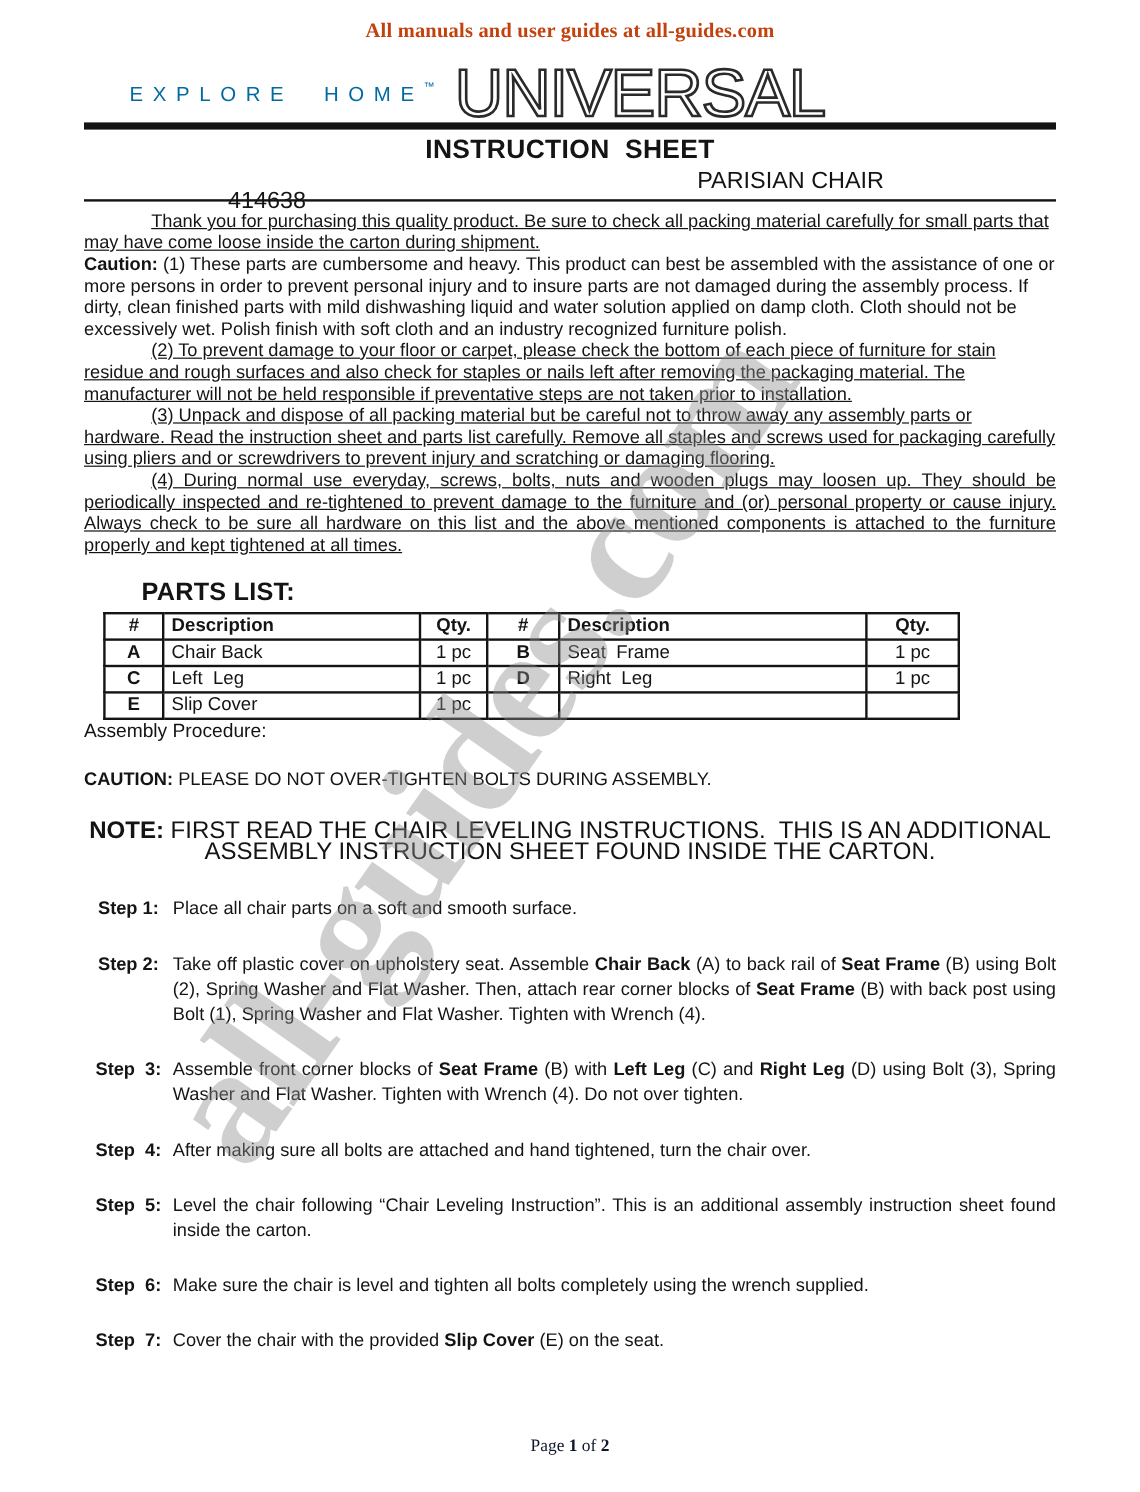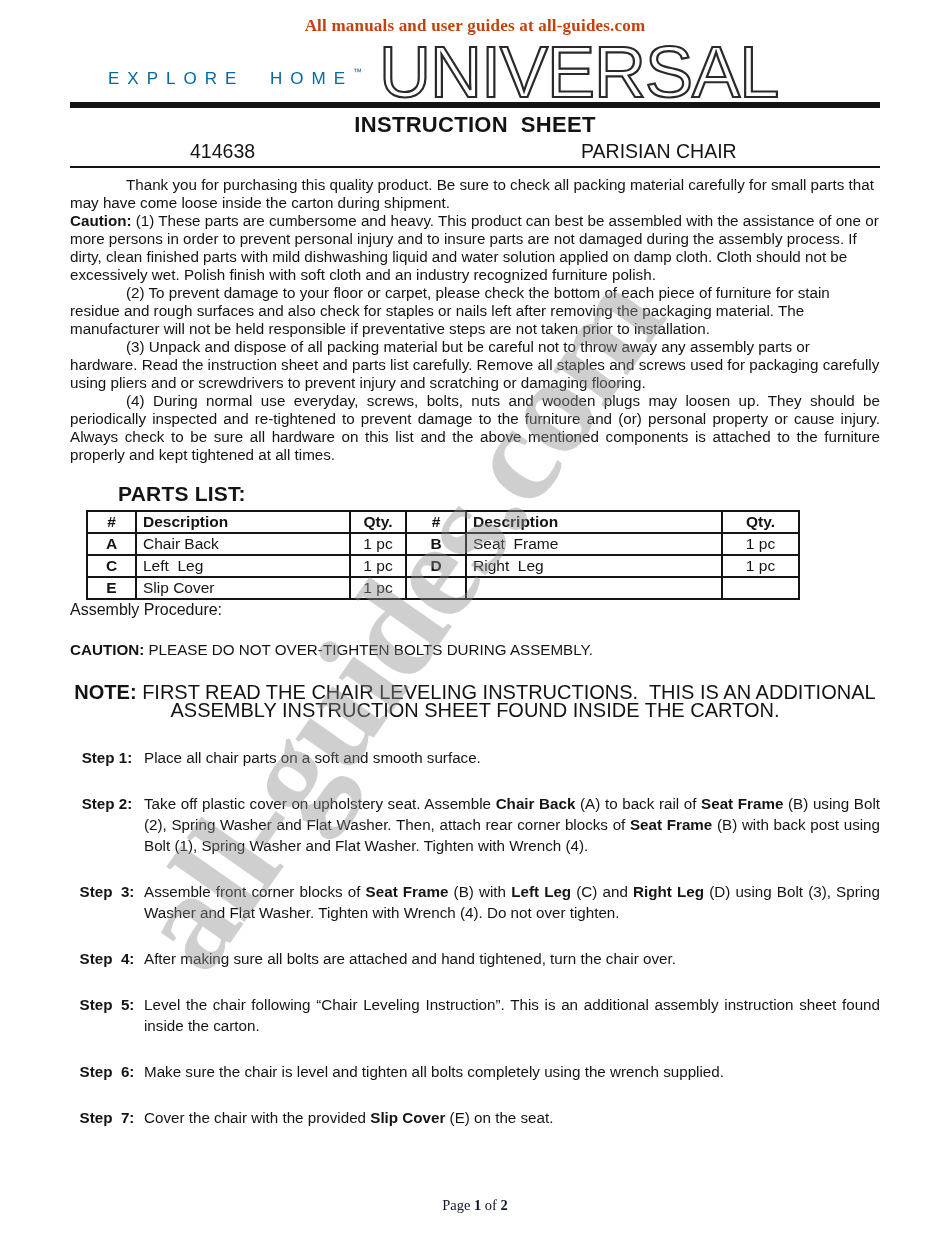--- a/index.html
+++ b/index.html
@@ -27,43 +27,43 @@
 
   
   .logo-row { display:flex; align-items:flex-end; padding-left:38px; margin-top:4px; height:60px; }
   .explore {
     font-size:17px; color:#0369a1;
     letter-spacing:8px; word-spacing:13px;
     padding-bottom:11px; white-space:nowrap;
   }
   .explore .tm { font-size:9px; vertical-align:9px; letter-spacing:1px; }
   .universal {
-    font-size:72px; line-height:0.78; letter-spacing:-1px;
+    font-size:56px; line-height:0.78; letter-spacing:-1px;
     color:#14532d; margin-left:16px; white-space:nowrap;
     font-weight:400;
   }
   @supports (-webkit-text-stroke: 1px black) {
     .universal { -webkit-text-fill-color:#ffffff00; -webkit-text-stroke:2.2px #2a2a2a; }
   }
 
   .rule-thick { height:6px; background:#141414; margin-top:2px; }
   .rule-thin  { height:2px; background:#141414; margin-top:1px; }
 
   .sheet-title {
     text-align:center; font-weight:bold; font-size:22px;
     margin-top:4px; white-space:pre; letter-spacing:0.3px;
   }
   .model-row { position:relative; height:27px; font-size:19.5px; margin-top:0px; }
-  .model-number  { position:absolute; left:120px; top:2px; }
+  .model-number  { position:absolute; left:120px; top:18px; }
   .product-name  { position:absolute; left:511px; top:2px; }
 
   
   .intro { margin-top:8px; }
   .para { margin:0; font-size:15.2px; line-height:18px; }
-  .para.indent { text-indent:56px; }
+  .para.indent { text-indent:56px;text-decoration:underline; }
   .para.justify { text-align:justify; }
   .pre-sp { white-space:pre-wrap; }
 
   .section-heading { font-size:21px; font-weight:bold; margin-top:18px; letter-spacing:0.2px;margin-left:48px; }
   .sub-heading { font-size:16px; font-weight:400; margin-top:1px; }
 
   
   table.parts {
     border-collapse:collapse; table-layout:fixed;
     width:712px; margin:4px 0 0 16px;

